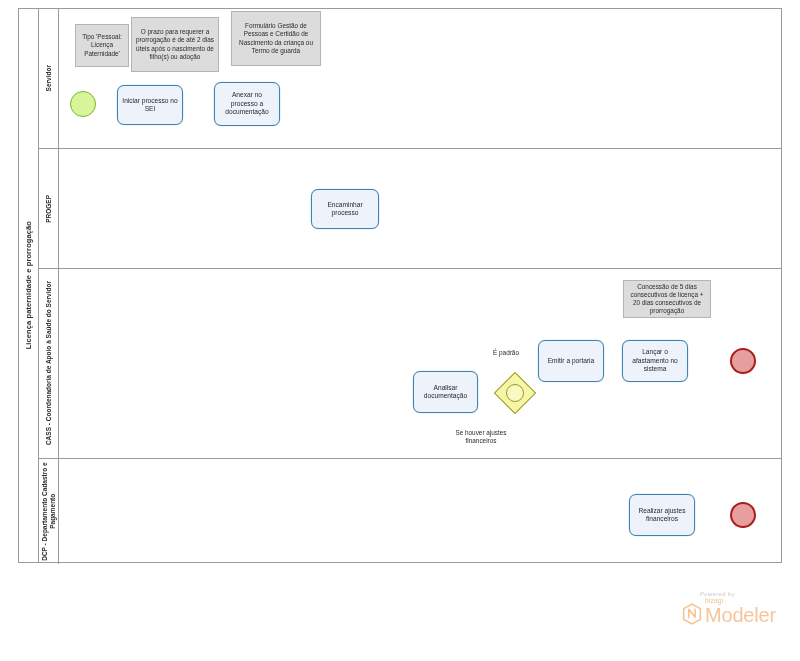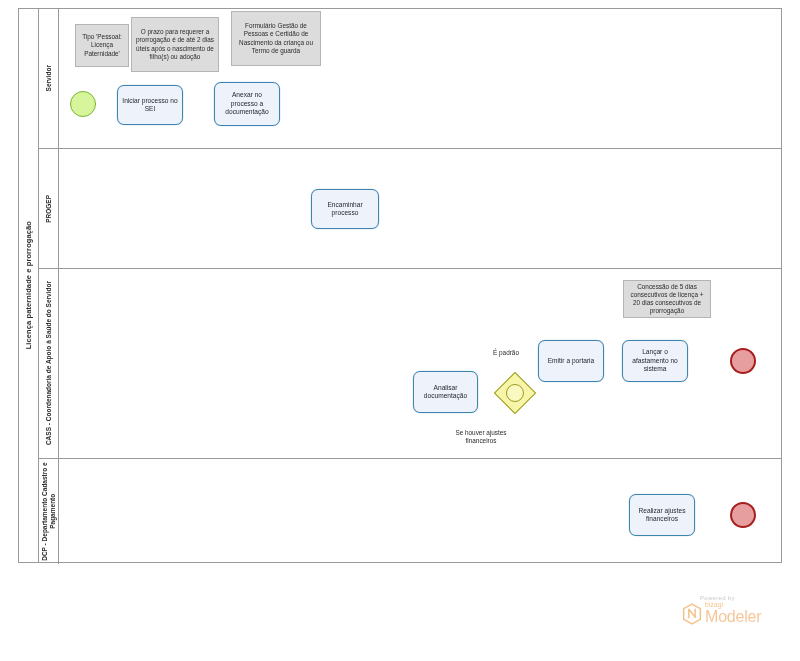--- a/index.html
+++ b/index.html
@@ -172,21 +172,21 @@
   .wm-row { display: flex; align-items: flex-end; gap: 3px; }
   .wm-mark { width: 20px; height: 22px; flex: 0 0 auto; }
   .wm-textcol { display: flex; flex-direction: column; line-height: 1; }
   .wm-bizagi {
     font-size: 6.5px;
     color: #f3c28b;
     letter-spacing: 0.2px;
     margin-bottom: 1px;
   }
   .wm-modeler {
-    font-size: 16px;
+    font-size: 20px;
     color: #f5c69a;
     letter-spacing: -0.2px;
   }
 </style>
 </head>
 <body>
 
 <div id="canvas">
 
   <svg width="800" height="661" style="position:absolute;left:0;top:0;pointer-events:none;">

